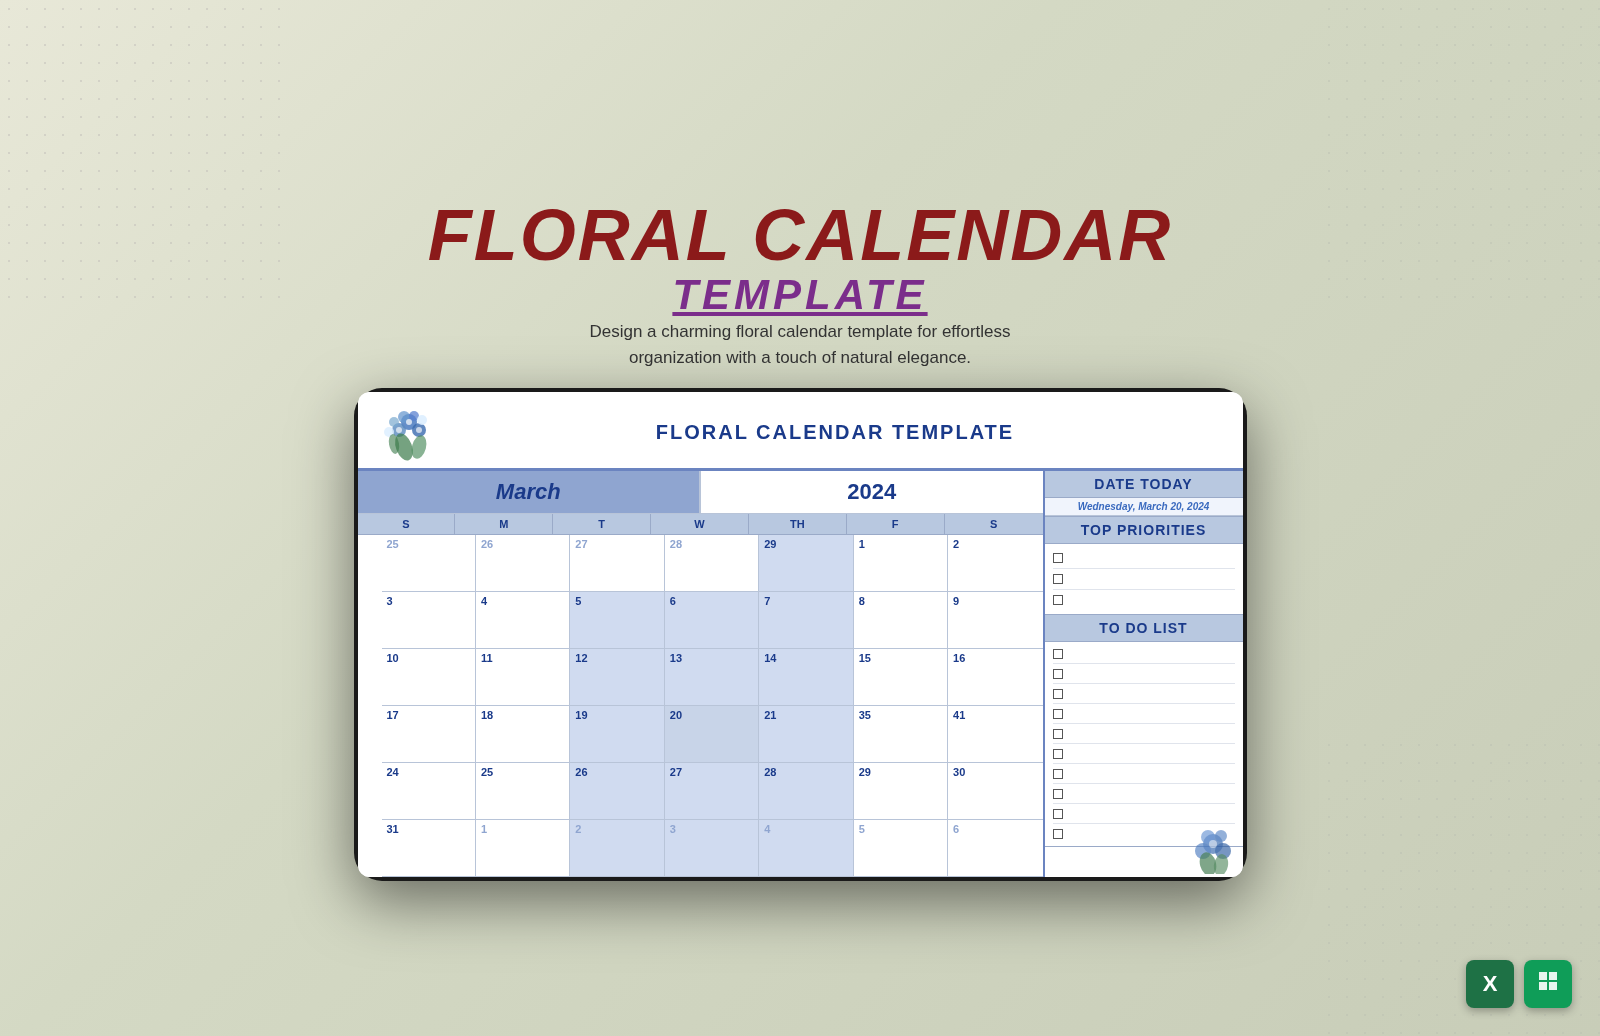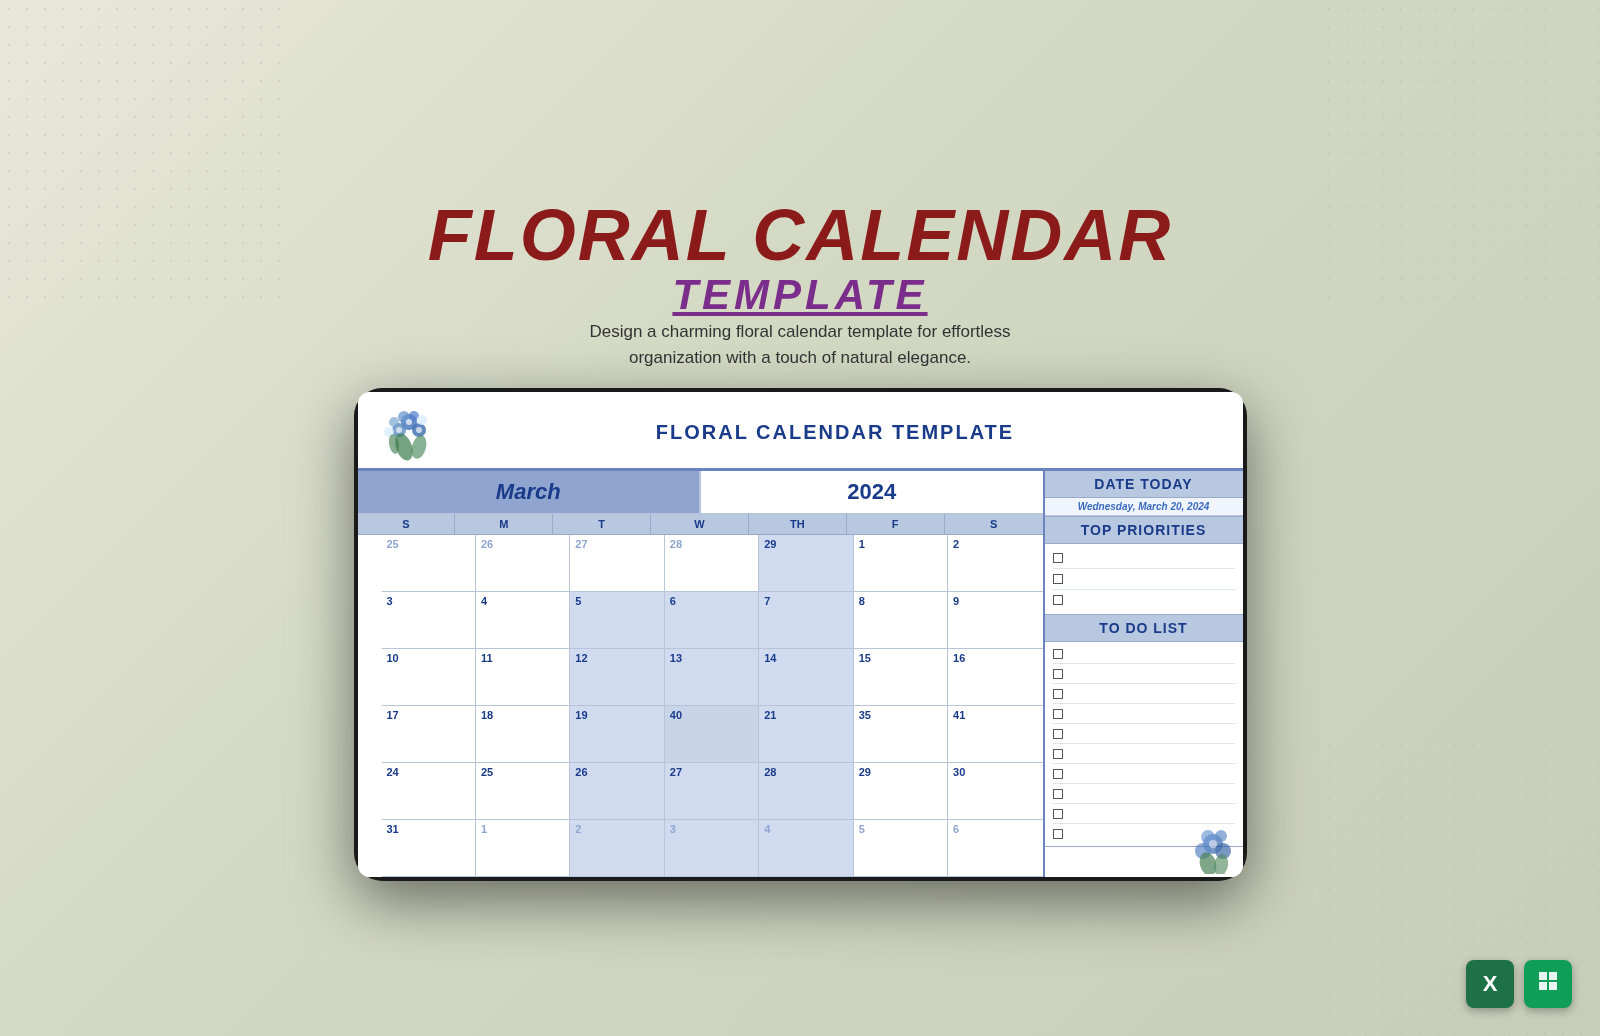--- a/index.html
+++ b/index.html
@@ -411,21 +411,21 @@
                 <div class="cal-day highlighted">12</div>
                 <div class="cal-day highlighted">13</div>
                 <div class="cal-day highlighted">14</div>
                 <div class="cal-day normal">15</div>
                 <div class="cal-day normal">16</div>
               </div>
               <div class="cal-week">
                 <div class="cal-day normal">17</div>
                 <div class="cal-day normal">18</div>
                 <div class="cal-day highlighted">19</div>
-                <div class="cal-day today-cell">40</div>
+                <div class="cal-day today-cell">20</div>
                 <div class="cal-day highlighted">21</div>
                 <div class="cal-day normal">35</div>
                 <div class="cal-day normal">41</div>
               </div>
               <div class="cal-week">
                 <div class="cal-day normal">24</div>
                 <div class="cal-day normal">25</div>
                 <div class="cal-day highlighted">26</div>
                 <div class="cal-day highlighted">27</div>
                 <div class="cal-day highlighted">28</div>

